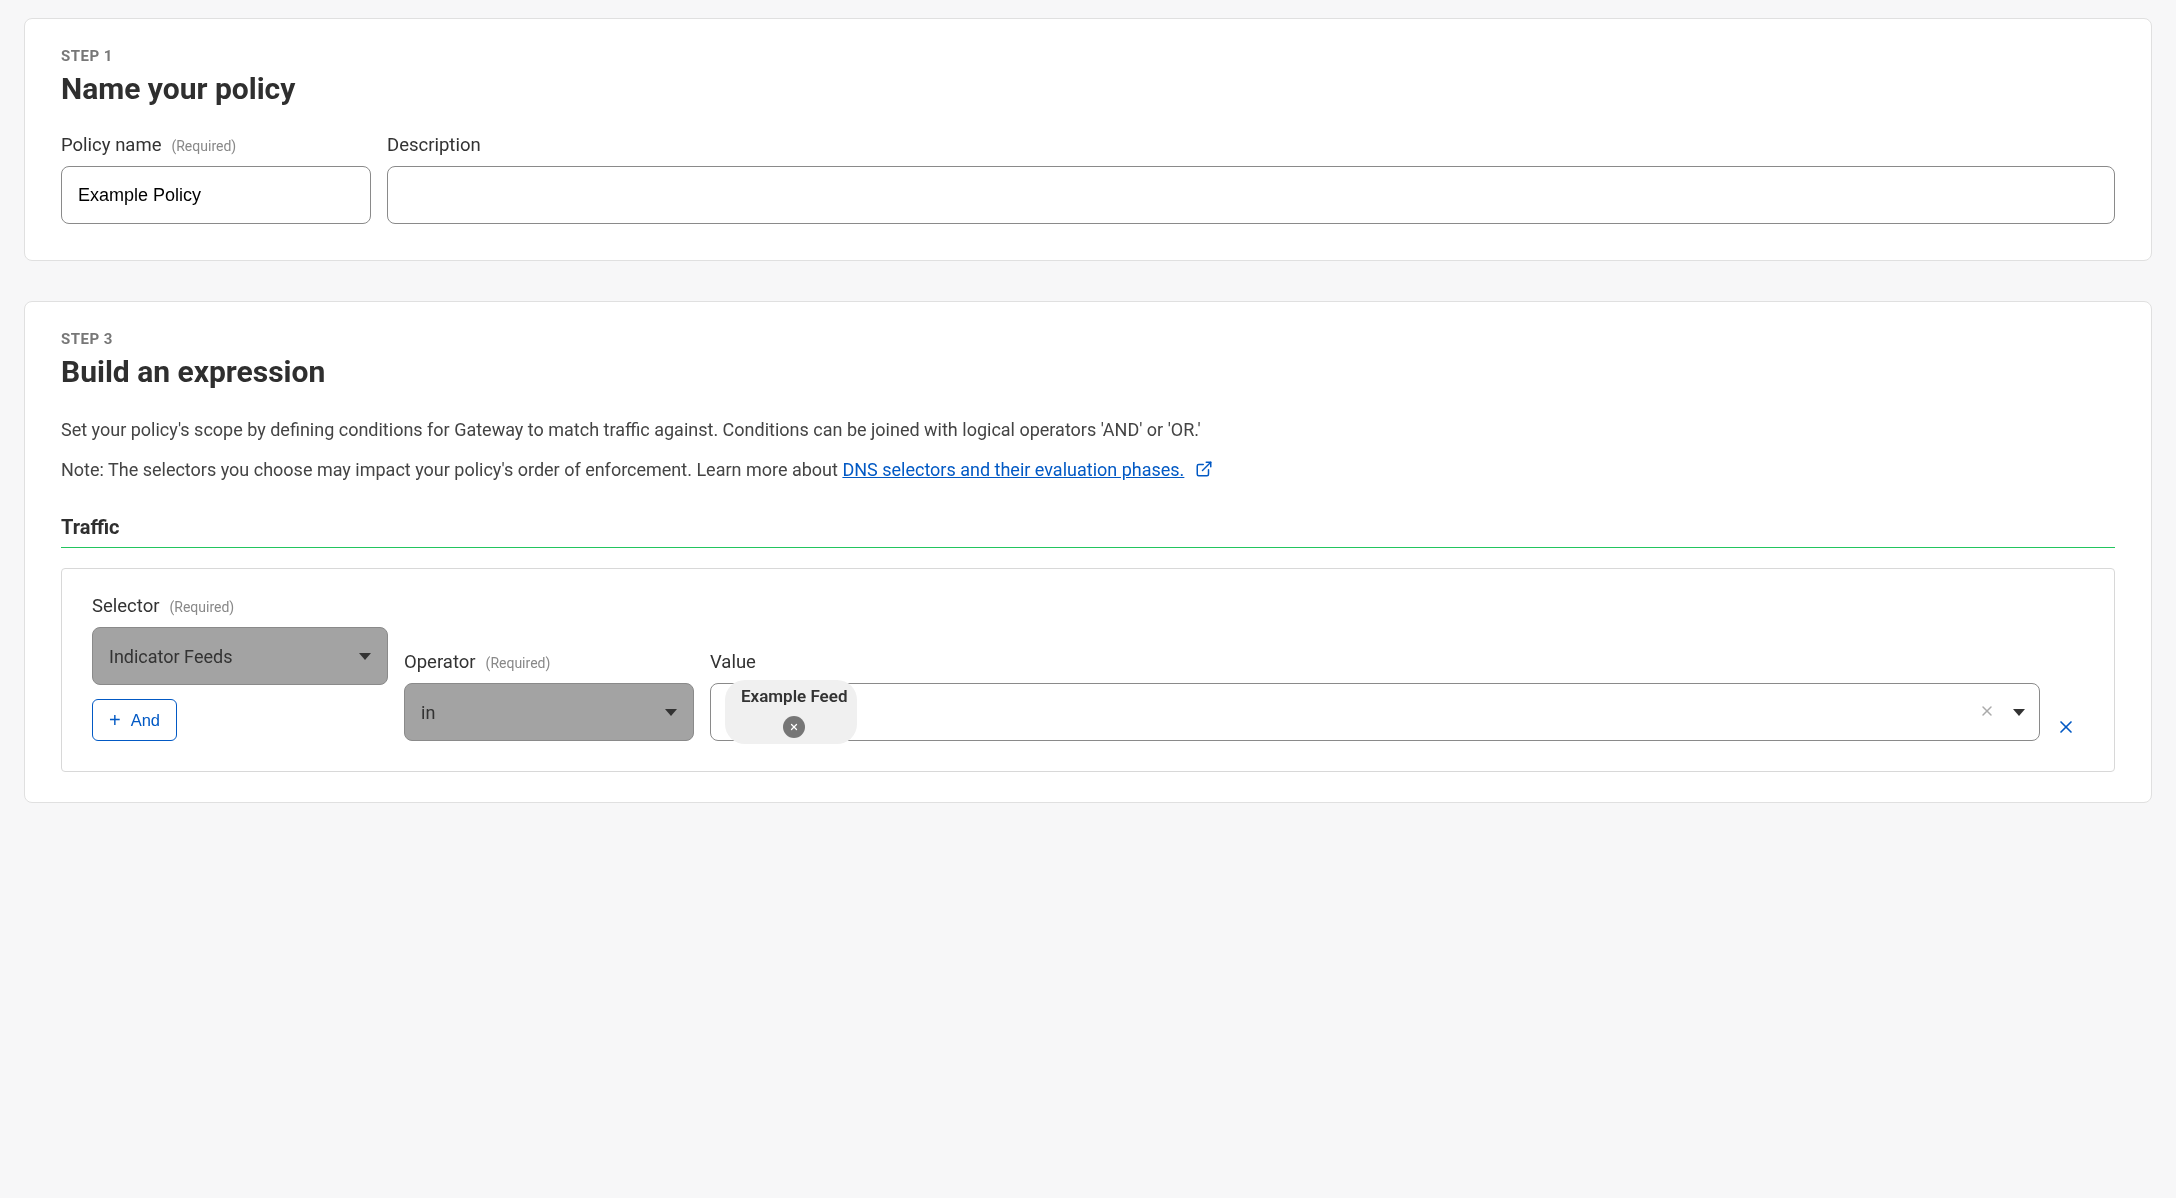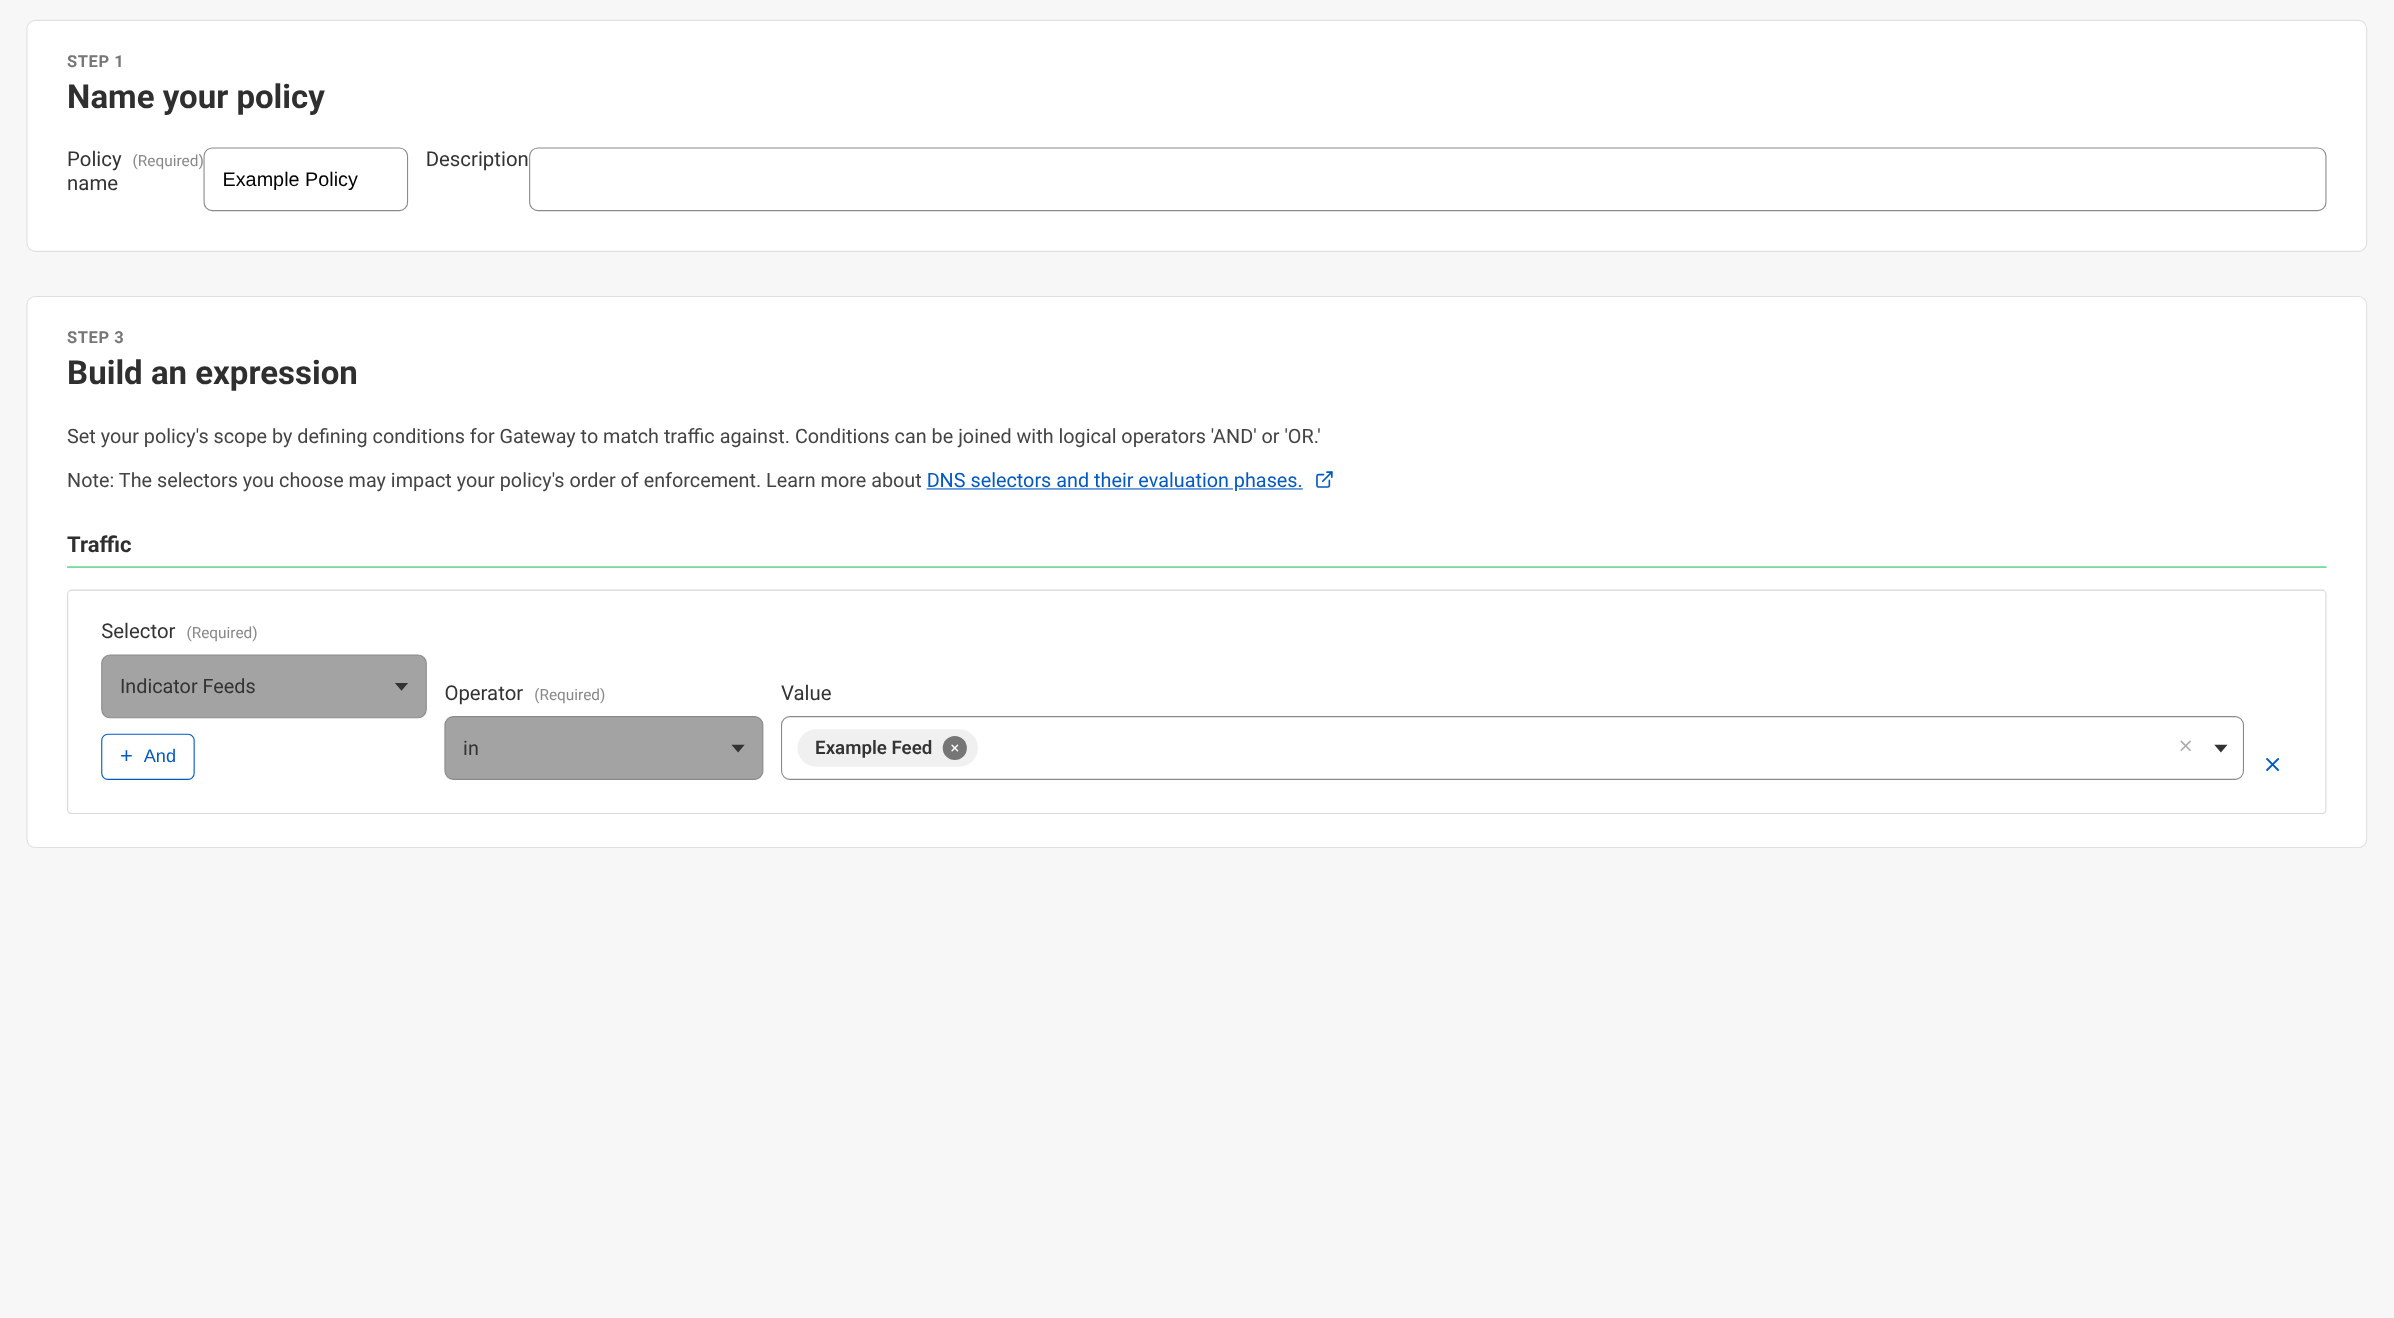--- a/index.html
+++ b/index.html
@@ -34,21 +34,21 @@
     color: #2f2f2f;
     margin: 0 0 28px 0;
   }
   .row-1 {
     display: flex;
     gap: 16px;
     align-items: flex-start;
   }
   .field-group {
     display: flex;
-    flex-direction: row;
+    flex-direction: column;
   }
   .field-group.name { width: 310px; flex: 0 0 310px; }
   .field-group.desc { flex: 1 1 auto; }
   .field-label-row {
     display: flex;
     align-items: baseline;
     gap: 10px;
     margin-bottom: 10px;
   }
   .field-label {
@@ -157,20 +157,21 @@
   .chip {
     display: inline-flex;
     align-items: center;
     gap: 10px;
     background: #f0f0f0;
     border-radius: 20px;
     padding: 6px 10px 6px 16px;
     font-size: 17px;
     font-weight: 600;
     color: #333;
+    flex-direction: column;
   }
   .chip-x {
     width: 22px; height: 22px;
     border-radius: 50%;
     background: #767676;
     color: #fff;
     display: inline-flex;
     align-items: center; justify-content: center;
     font-size: 12px;
     cursor: pointer;

